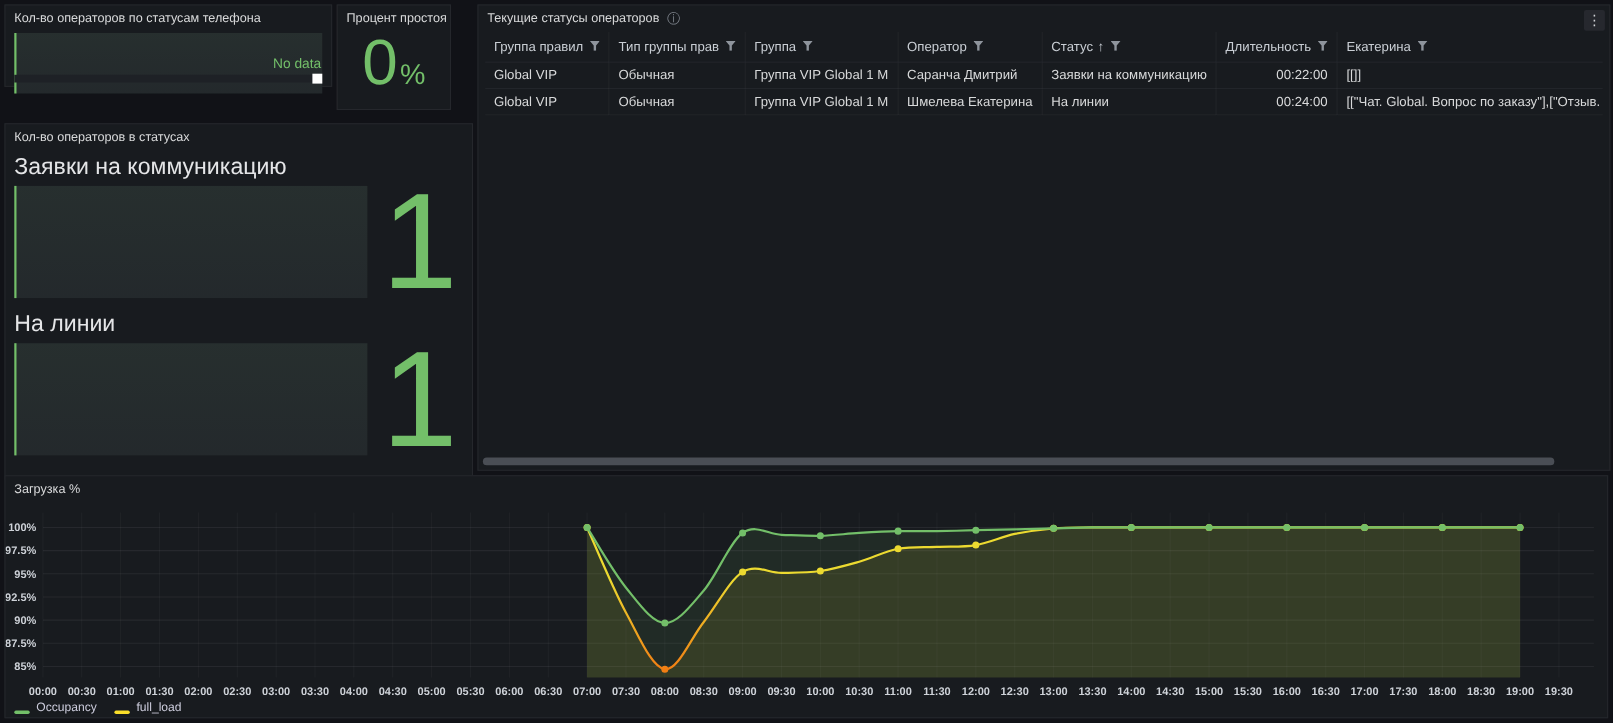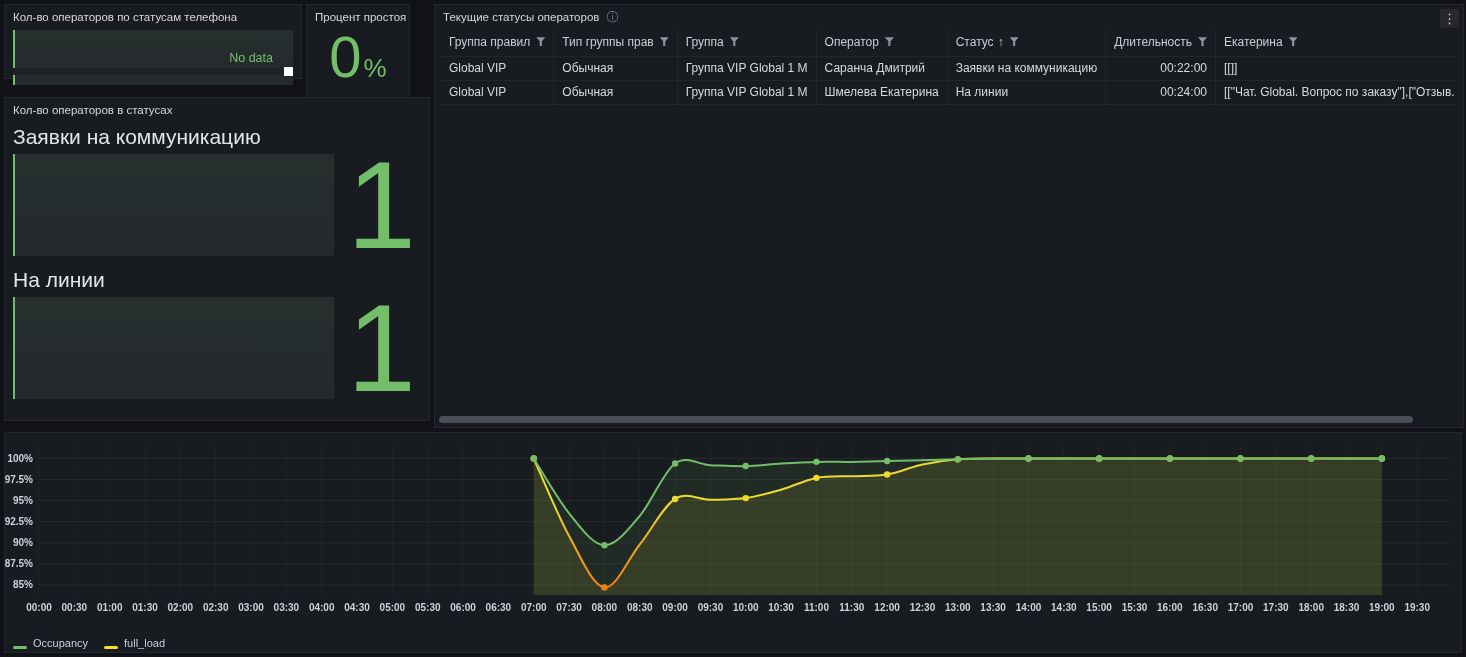--- a/index.html
+++ b/index.html
@@ -4,32 +4,32 @@
 <style>
   html,body{margin:0;padding:0;background:#111217;width:1466px;height:657px;overflow:hidden;
     font-family:"Liberation Sans",sans-serif;-webkit-font-smoothing:antialiased;}
   .panel{position:absolute;background:#181b1f;border:1px solid #25272c;box-sizing:border-box;}
   .panel-title{padding:6px 8px 3px;font-size:11.5px;font-weight:500;color:#d8d9da;white-space:nowrap;overflow:hidden;}
 
   
   #panel-phone{left:4px;top:4px;width:298px;height:75px;}
   .spark-box{position:relative;margin:4px 8px 0;height:55px;border-left:2px solid #73bf69;
     background:linear-gradient(rgba(115,191,105,0.07),rgba(115,191,105,0.03)),#21242a;}
-  .no-data{position:absolute;right:20px;top:50%;transform:translateY(-50%);font-size:12.5px;color:#73bf69;margin-left:12px;}
+  .no-data{position:absolute;right:1px;top:50%;transform:translateY(-50%);font-size:12.5px;color:#73bf69;margin-left:12px;}
   .hscroll{position:absolute;left:8px;right:8px;bottom:3px;height:7px;background:#1e2126;}
   .thumb-sq{position:absolute;right:0;top:-1px;width:9px;height:9px;background:#ffffff;}
 
   
   #panel-idle{left:306px;top:4px;width:104px;height:96px;}
   .idle-value{display:flex;align-items:baseline;justify-content:center;margin-top:2px;color:#73bf69;}
   .idle-num{font-size:58px;font-weight:500;line-height:58px;}
   .idle-unit{font-size:26px;font-weight:500;margin-left:2px;}
 
   
-  #panel-statuses{left:4px;top:97px;width:426px;height:324px;}
+  #panel-statuses{left:4px;top:112px;width:426px;height:324px;}
   .stat-label{margin:6px 8px 5px;font-size:21px;color:#e4e5e7;white-space:nowrap;overflow:hidden;}
   .stat-row{display:flex;height:102px;margin-left:8px;}
   .stat-spark{flex:1;border-left:2px solid #73bf69;
     background:linear-gradient(rgba(115,191,105,0.07),rgba(115,191,105,0.03)),#21242a;}
   .stat-value{width:95px;display:flex;align-items:center;justify-content:center;
     color:#73bf69;font-size:124px;font-weight:500;line-height:95px;}
 
   
   #panel-table{left:434px;top:4px;width:1030px;height:424px;}
   .panel-header{display:flex;align-items:flex-end;padding:6px 8px 4px;}
@@ -133,20 +133,21 @@
             <td style="text-align: right;">00:24:00</td>
             <td style="text-align: left;">[["Чат. Global. Вопрос по заказу"],["Отзыв. (</td>
           </tr>
         </tbody>
     </table>
   </div>
   <div class="table-scrollbar"></div>
 </section>
 
 <section class="panel" id="panel-load">
+  <div class="panel-title">Загрузка %</div>
   <svg id="load-chart" width="1450" height="192">
       <g>
         <line x1="34" y1="12" x2="34" y2="162" stroke="rgba(204,204,220,0.045)" stroke-width="1"></line>
         <line x1="69.33834586466165" y1="12" x2="69.33834586466165" y2="162" stroke="rgba(204,204,220,0.045)" stroke-width="1"></line>
         <line x1="104.67669172932331" y1="12" x2="104.67669172932331" y2="162" stroke="rgba(204,204,220,0.045)" stroke-width="1"></line>
         <line x1="140.01503759398497" y1="12" x2="140.01503759398497" y2="162" stroke="rgba(204,204,220,0.045)" stroke-width="1"></line>
         <line x1="175.35338345864662" y1="12" x2="175.35338345864662" y2="162" stroke="rgba(204,204,220,0.045)" stroke-width="1"></line>
         <line x1="210.69172932330827" y1="12" x2="210.69172932330827" y2="162" stroke="rgba(204,204,220,0.045)" stroke-width="1"></line>
         <line x1="246.0300751879699" y1="12" x2="246.0300751879699" y2="162" stroke="rgba(204,204,220,0.045)" stroke-width="1"></line>
         <line x1="281.36842105263156" y1="12" x2="281.36842105263156" y2="162" stroke="rgba(204,204,220,0.045)" stroke-width="1"></line>

